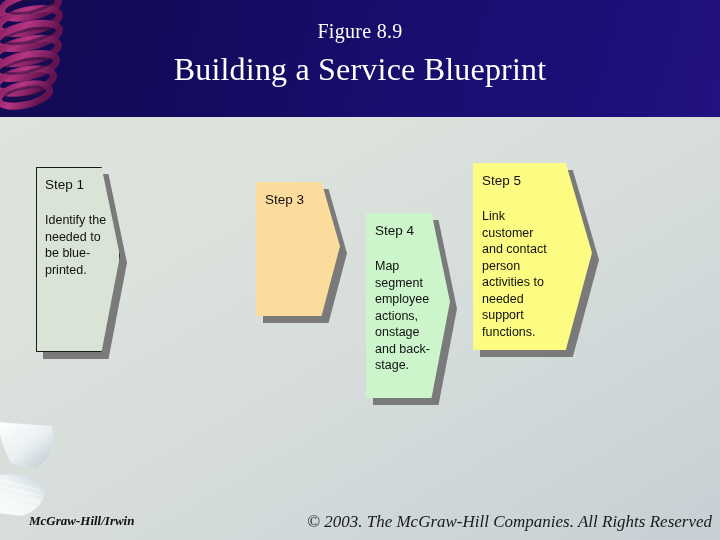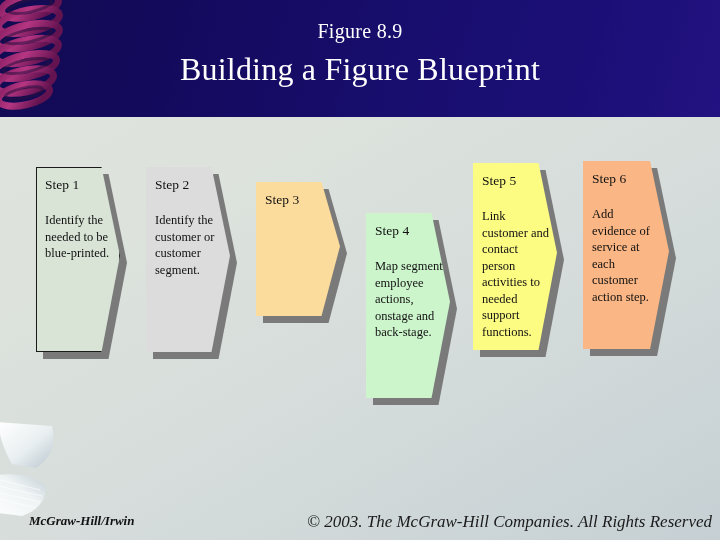--- a/index.html
+++ b/index.html
@@ -89,21 +89,21 @@
     box-shadow: inset 0 0 0 1px #1a1a1a;
   }
   .step-text {
     position: absolute;
     left: 0; top: 0;
     width: 100%;
     height: 100%;
     box-sizing: border-box;
     padding: 10px 0 0 9px;
     color: #111111;
-    font-family: Liberation Serif, serif;
+    font-family: Liberation Sans, sans-serif;
     font-size: 12.5px;
     line-height: 16.5px;
   }
   .step-label {
     display: block;
     font-size: 13.5px;
     line-height: 16px;
     margin-bottom: 19px;
     white-space: nowrap;
   }
@@ -171,78 +171,62 @@
       <g fill="none" stroke="#2a0f3e" stroke-width="3" opacity="0.55">
         <ellipse cx="36" cy="16" rx="22" ry="6" transform="rotate(-12 36 16)"></ellipse>
         <ellipse cx="34" cy="46" rx="24" ry="6" transform="rotate(-12 34 46)"></ellipse>
         <ellipse cx="32" cy="76" rx="23" ry="6" transform="rotate(-12 32 76)"></ellipse>
         <ellipse cx="30" cy="103" rx="19" ry="5" transform="rotate(-12 30 103)"></ellipse>
       </g>
     </svg>
 
     <div id="title-block">
       <div id="fig-label">Figure 8.9</div>
-      <div id="slide-title">Building a Figure Blueprint</div>
+      <div id="slide-title">Building a Service Blueprint</div>
     </div>
   </div>
 
   <div id="steps">
 
     <div class="step bordered" style="left: 36px; top: 167px; width: 84px; height: 185px;">
       <div class="step-shadow"></div>
       <div class="step-body" style="background: rgb(217, 228, 215);"></div>
       <div class="step-text">
         <span class="step-label">Step 1</span>
         <span class="step-desc">Identify the needed to be blue-printed.</span>
       </div>
     </div>
 
-    <div class="step" style="left: 146px; top: 167px; width: 84px; height: 185px;">
-      <div class="step-shadow"></div>
-      <div class="step-body" style="background: rgb(220, 220, 220);"></div>
-      <div class="step-text">
-        <span class="step-label">Step 2</span>
-        <span class="step-desc">Identify the customer or customer segment.</span>
-      </div>
-    </div>
 
     <div class="step" style="left: 256px; top: 182px; width: 84px; height: 134px;">
       <div class="step-shadow"></div>
       <div class="step-body" style="background: rgb(252, 220, 156);"></div>
       <div class="step-text">
         <span class="step-label">Step 3</span>
       </div>
     </div>
 
     <div class="step" style="left: 366px; top: 165px; width: 84px; height: 185px; margin-top: 48px;">
       <div class="step-shadow"></div>
       <div class="step-body" style="background: rgb(204, 245, 204);"></div>
       <div class="step-text">
         <span class="step-label">Step 4</span>
         <span class="step-desc">Map segment employee actions, onstage and back-stage.</span>
       </div>
     </div>
 
-    <div class="step" style="left: 473px; top: 163px; width: 84px; height: 187px;">
+    <div class="step" style="left: 473px; top: 163px; width: 84px; height: 187px; padding-left: 35px;">
       <div class="step-shadow"></div>
       <div class="step-body" style="background: rgb(252, 251, 130);"></div>
       <div class="step-text">
         <span class="step-label">Step 5</span>
         <span class="step-desc">Link customer and contact person activities to needed support functions.</span>
       </div>
     </div>
 
-    <div class="step" style="left: 583px; top: 161px; width: 86px; height: 188px;">
-      <div class="step-shadow"></div>
-      <div class="step-body" style="background: rgb(250, 182, 132);"></div>
-      <div class="step-text">
-        <span class="step-label">Step 6</span>
-        <span class="step-desc">Add evidence of service at each customer action step.</span>
-      </div>
-    </div>
 
   </div>
 
   <svg id="fan" viewBox="0 0 120 110" preserveAspectRatio="none">
     <defs>
       <linearGradient id="fang1" x1="0" y1="0" x2="1" y2="1">
         <stop offset="0%" stop-color="#ffffff"></stop>
         <stop offset="55%" stop-color="#e9eff1"></stop>
         <stop offset="100%" stop-color="#b9c6cf"></stop>
       </linearGradient>

